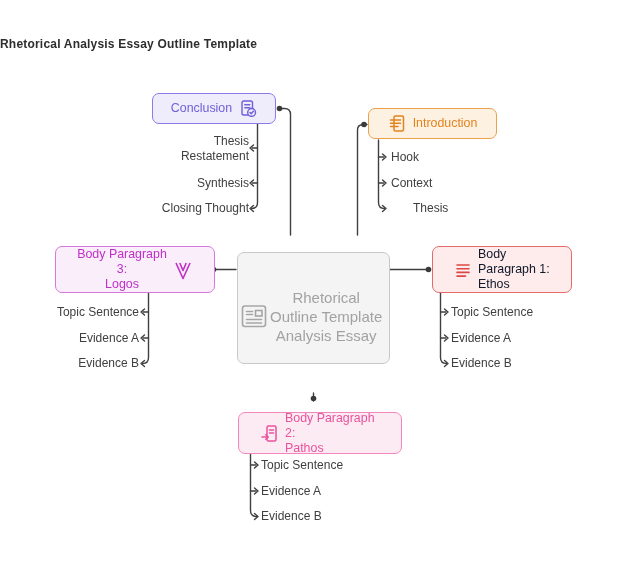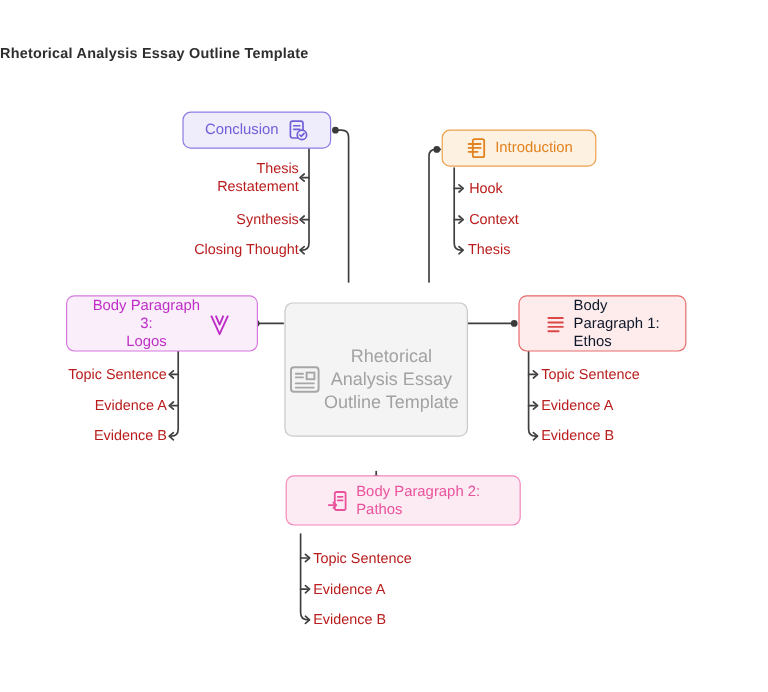--- a/index.html
+++ b/index.html
@@ -28,24 +28,24 @@
   }
   .node .lbl { font-size:12.4px; line-height:15px; }
   .node .lbl span { display:block; }
   .node .nicon { line-height:0; flex:0 0 auto; }
 
   .node-conclusion   { left:152px; top:93px;  width:124px; height:31px; border-color:#8b7ce5; background:#efecfb; color:#6f5fd8; }
   .node-introduction { left:368px; top:108px; width:129px; height:31px; border-color:#eda04b; background:#fdf2e2; color:#e2821e; }
   .node-body3        { left:55px;  top:246px; width:160px; height:47px; border-color:#d579dd; background:#faeefb; color:#bf2fc7; }
   .node-body3 .lbl   { text-align:center; }
   .node-body1        { left:432px; top:246px; width:140px; height:47px; border-color:#e66a6a; background:#fdeceb; color:#0f172a; }
-  .node-body2        { left:238px; top:396px; width:196px; height:42px; border-color:#f287bb; background:#fdebf4; color:#e9539c; }
+  .node-body2        { left:238px; top:412px; width:164px; height:42px; border-color:#f287bb; background:#fdebf4; color:#e9539c; }
 
   .leaf {
-    position:absolute; z-index:2; font-size:12px; color:#b91c1c;
+    position:absolute; z-index:2; font-size:12px; color:#404040;
     transform:translateY(-50%); white-space:nowrap;
   }
   .leaf.ra { text-align:right; }
   .leaf.wrap { white-space:normal; width:82px; line-height:14.5px; }
 </style>
 </head>
 <body>
 
 <svg id="wires" width="640" height="577" viewBox="0 0 640 577">
   <g stroke="#3f3f3f" stroke-width="1.4" fill="none" stroke-linecap="round" stroke-linejoin="round">
@@ -108,22 +108,22 @@
       <rect x="4.5" y="6" width="23" height="20.5" rx="2.5"></rect>
       <rect x="17.5" y="10.5" width="6.5" height="5.5"></rect>
       <path d="M8.5 11.5 H14.5"></path>
         <path d="M8.5 14.5 H14.5"></path>
       <path d="M8.5 19.5 H23.5"></path>
         <path d="M8.5 23 H23.5"></path>
     </svg>
   </span>
   <div class="center-text">
     <span>Rhetorical</span>
+    <span>Outline Template</span>
     <span>Analysis Essay</span>
-    <span>Outline Template</span>
   </div>
 </div>
 
 <div class="node node-conclusion">
   <span class="lbl">
       <span>Conclusion</span>
     </span>
   <span class="nicon">
     <svg width="19" height="19" viewBox="0 0 19 19" fill="none" stroke="#6f5fd8" stroke-width="1.4" stroke-linecap="round" stroke-linejoin="round">
       <rect x="4" y="2" width="10.5" height="14" rx="1.8"></rect>
@@ -192,21 +192,21 @@
     <span>Pathos</span>
   </span>
 </div>
 
 <span class="leaf ra wrap" style="right:391px; top:148px;">Thesis Restatement</span>
 <span class="leaf ra" style="right:391px; top:183px;">Synthesis</span>
 <span class="leaf ra" style="right:391px; top:208px;">Closing Thought</span>
 
 <span class="leaf" style="left:391px; top:157px;">Hook</span>
 <span class="leaf" style="left:391px; top:183px;">Context</span>
-<span class="leaf" style="left:390px; top:208px;">Thesis</span>
+<span class="leaf" style="left:413px; top:208px;">Thesis</span>
 
 <span class="leaf ra" style="right:501px; top:312px;">Topic Sentence</span>
 <span class="leaf ra" style="right:501px; top:338px;">Evidence A</span>
 <span class="leaf ra" style="right:501px; top:363px;">Evidence B</span>
 
 <span class="leaf" style="left:451px; top:312px;">Topic Sentence</span>
 <span class="leaf" style="left:451px; top:338px;">Evidence A</span>
 <span class="leaf" style="left:451px; top:363px;">Evidence B</span>
 
 <span class="leaf" style="left:261px; top:465px;">Topic Sentence</span>

